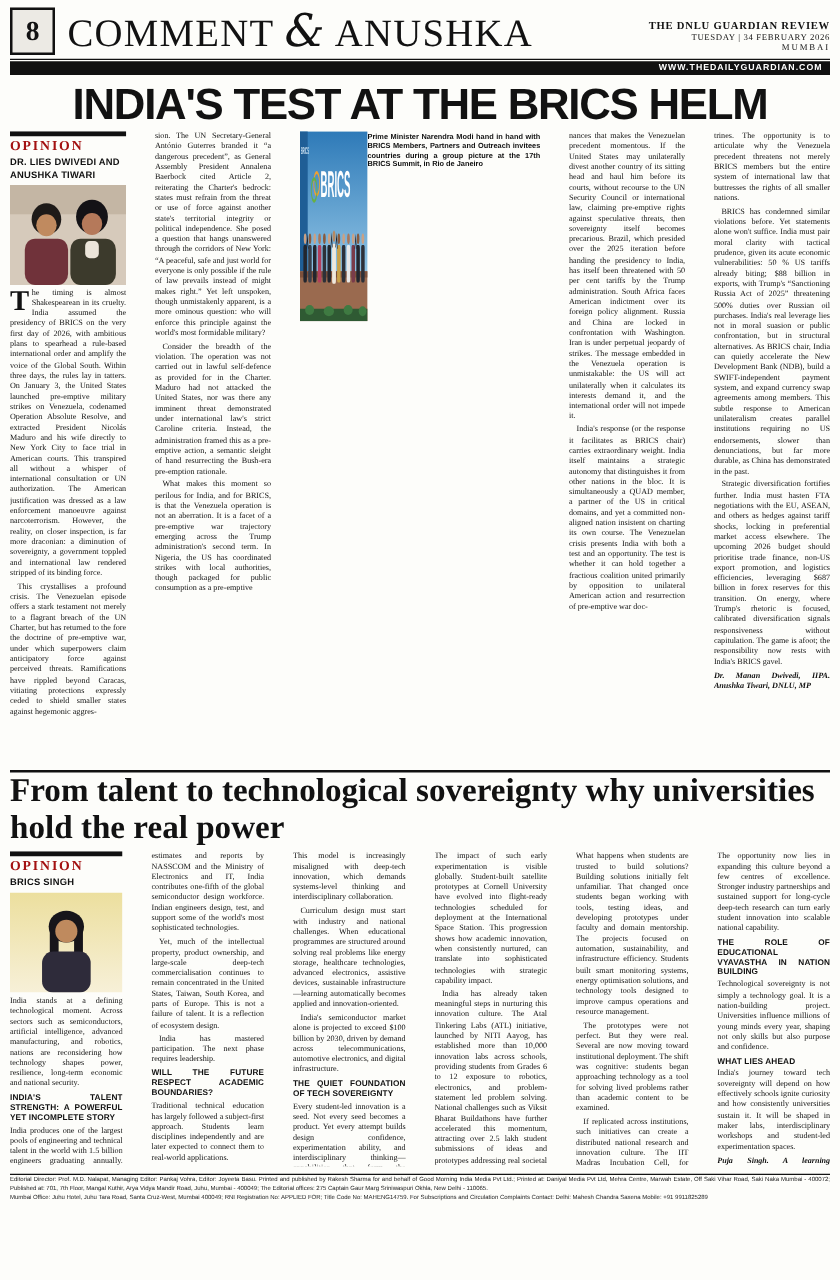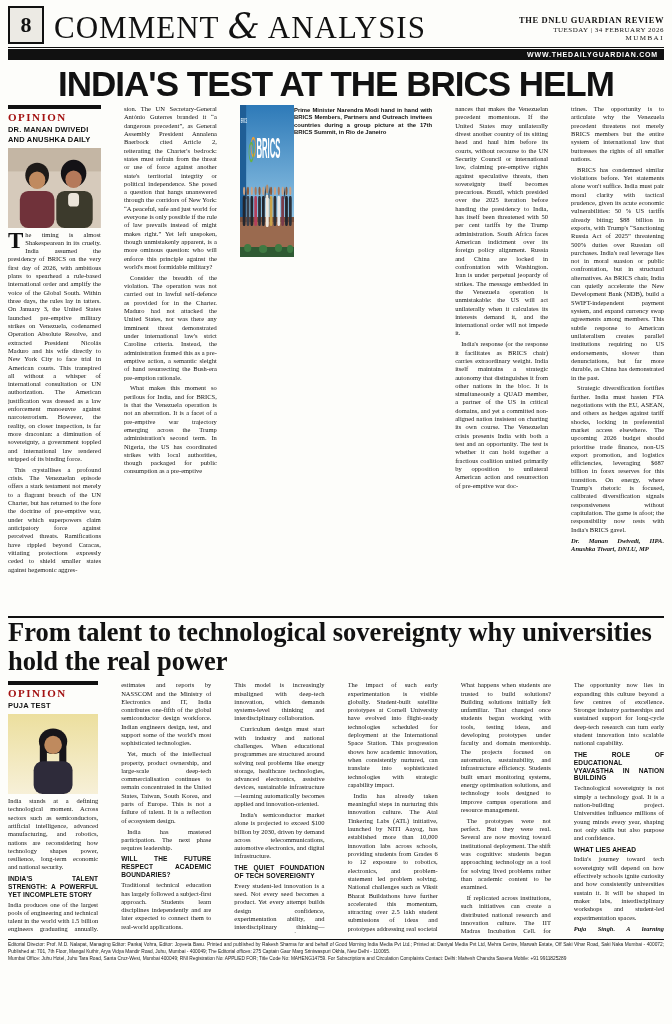--- a/index.html
+++ b/index.html
@@ -55,42 +55,42 @@
 <div class="page">
 
   <header>
     <div class="mast-row">
       <div class="pagenum-box">
         <span>8</span>
       </div>
       <div class="section-title">
         <span>COMMENT</span>
         <span class="amp">&amp;</span>
-        <span>ANALYSIS</span>
+        <span>ANUSHKA</span>
       </div>
       <div class="mast-right">
         <div class="paper-name">THE DNLU GUARDIAN REVIEW</div>
         <div class="date-line">TUESDAY | 34 FEBRUARY 2026</div>
         <div class="city-line">MUMBAI</div>
       </div>
     </div>
     <div class="web-bar">
       <span>WWW.THEDAILYGUARDIAN.COM</span>
     </div>
   </header>
 
   <section>
     <h1 class="a1-headline">INDIA'S TEST AT THE BRICS HELM</h1>
 
     <div class="cols a1-cols">
 
       <div class="col">
         <div class="op-box">
           <div class="op-label">OPINION</div>
-          <div class="op-byline">DR. MANAN DWIVEDI AND ANUSHKA DAILY</div>
+          <div class="op-byline">DR. LIES DWIVEDI AND ANUSHKA TIWARI</div>
         </div>
         <svg class="op-photo" viewBox="0 0 102 82" preserveAspectRatio="none">
           <rect width="102" height="82" fill="#d6cabb"></rect>
           <rect x="0" y="0" width="102" height="24" fill="#c4b6a4"></rect>
           <circle cx="32" cy="28" r="13" fill="#1e1a18"></circle>
           <circle cx="32" cy="33" r="9" fill="#c08a5f"></circle>
           <rect x="13" y="44" width="38" height="38" rx="9" fill="#70323a"></rect>
           <circle cx="72" cy="26" r="14" fill="#141216"></circle>
           <circle cx="72" cy="32" r="9" fill="#b5795a"></circle>
           <rect x="53" y="44" width="40" height="38" rx="9" fill="#3c3a2c"></rect>
@@ -191,21 +191,21 @@
   </section>
 
   <section class="a2">
     <h2 class="a2-headline">From talent to technological sovereignty why universities hold the real power</h2>
 
     <div class="cols a2-cols">
 
       <div class="col">
         <div class="op-box">
           <div class="op-label">OPINION</div>
-          <div class="op-byline">PUJA TEST</div>
+          <div class="op-byline">BRICS SINGH</div>
         </div>
         <svg class="op-photo" viewBox="0 0 102 88" preserveAspectRatio="none">
           <defs>
             <linearGradient id="bg2" x1="0" y1="0" x2="0" y2="1">
               <stop offset="0" stop-color="#ecdf9e"></stop>
                 <stop offset="1" stop-color="#f7f0d8"></stop>
             </linearGradient>
           </defs>
           <rect width="102" height="88" fill="url(#bg2)"></rect>
           <ellipse cx="51" cy="30" rx="16" ry="14" fill="#17151a"></ellipse>

